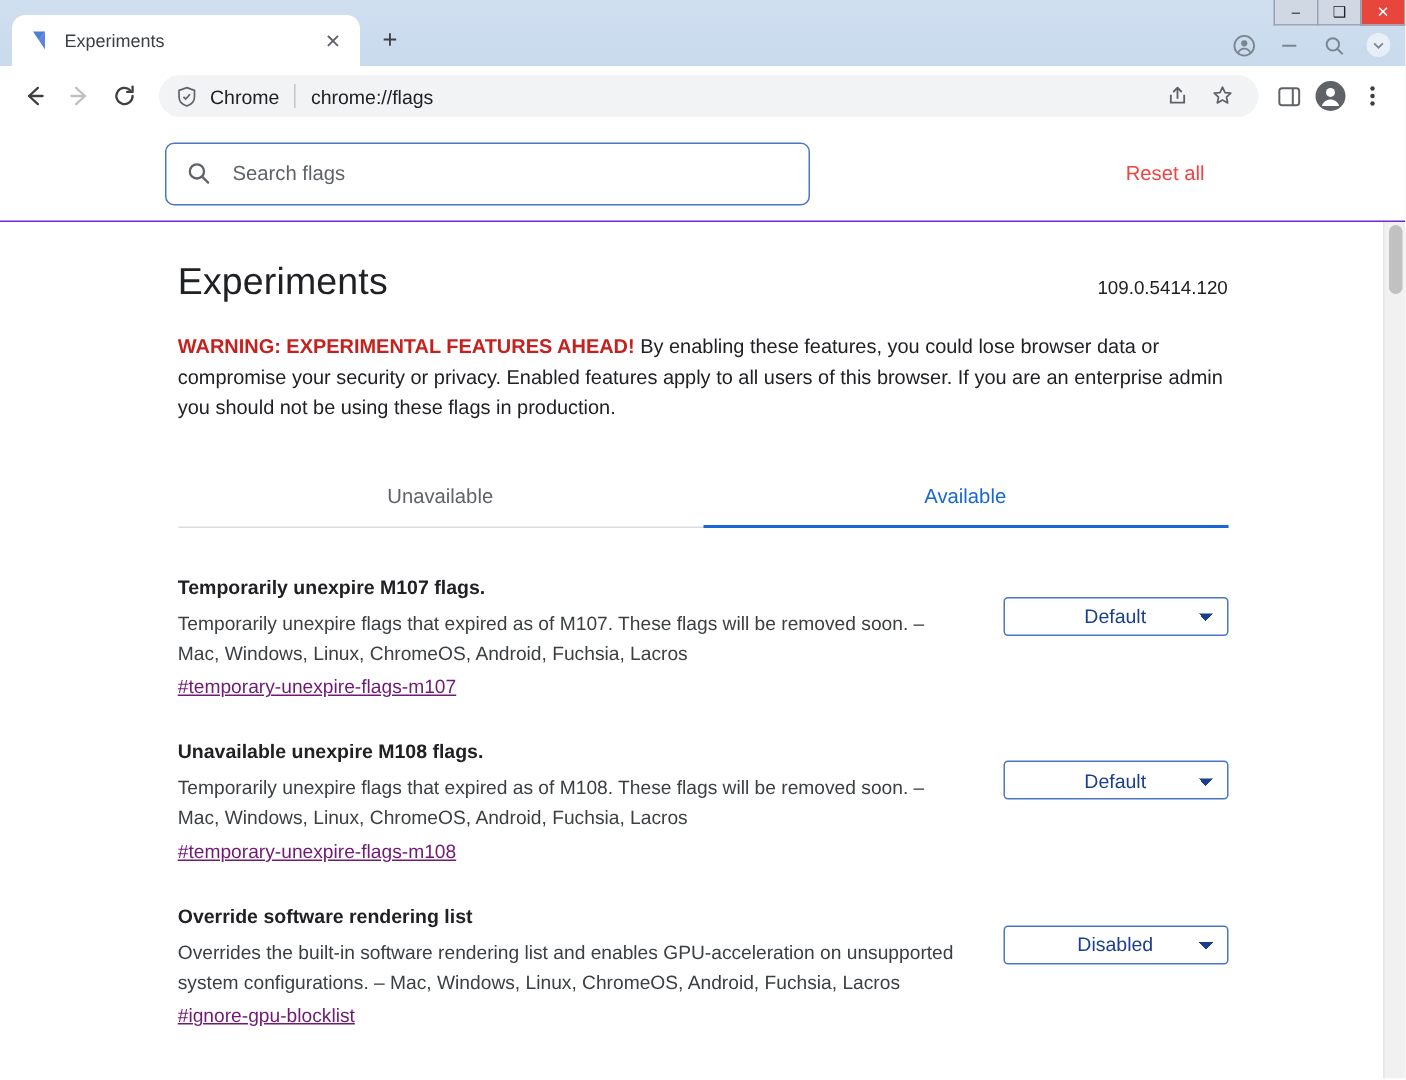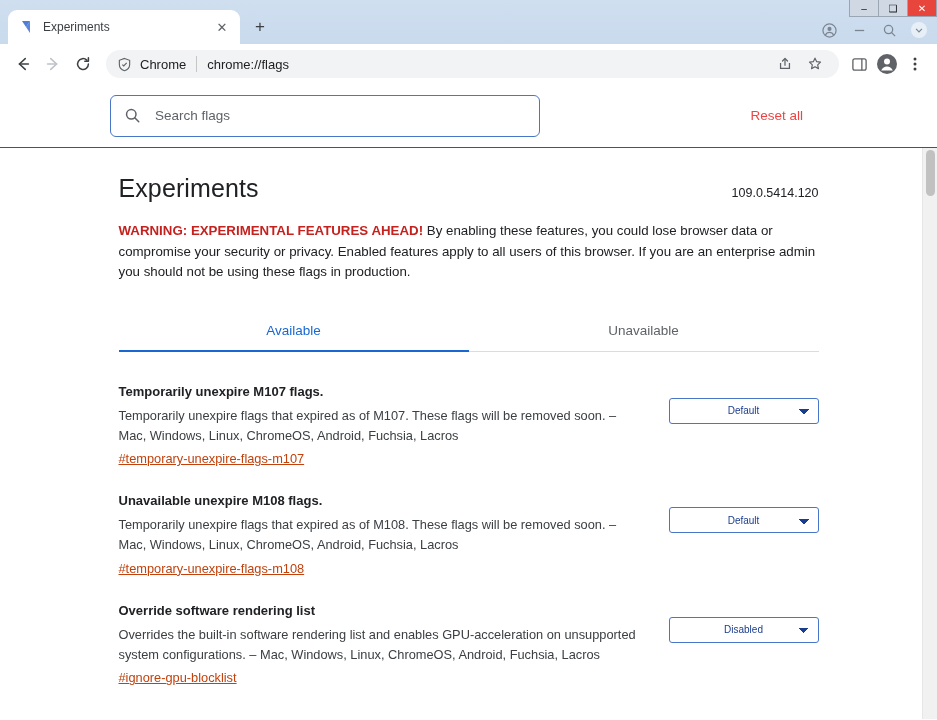--- a/index.html
+++ b/index.html
@@ -358,32 +358,32 @@
     line-height: 1.3;
   }
   .flag-desc {
     font-size: 12.8px;
     color: #3c4043;
     line-height: 1.55;
     margin: 0 0 4px 0;
   }
   .flag-anchor {
     font-size: 12.8px;
-    color: #c2410c;
+    color: #701a75;
     text-decoration: underline;
   }
   .flag-control { flex: 0 0 auto; padding-top: 14px; }
   .flag-select {
     width: 150px;
     height: 26px;
     border: 1px solid #4a76c7;
     border-radius: 3px;
     background: #ffffff;
     color: #1a3d8f;
-    font-size: 10px;
+    font-size: 13px;
     font-family: "Liberation Sans", sans-serif;
     text-align: center;
     text-align-last: center;
     padding: 0 6px;
     box-sizing: border-box;
     -webkit-appearance: none;
     -moz-appearance: none;
     appearance: none;
     background-image:
       linear-gradient(45deg, transparent 50%, #1a3d8f 50%),
@@ -560,22 +560,22 @@
           <h1 class="page-title">Experiments</h1>
           <span class="version">109.0.5414.120</span>
         </div>
 
         <p class="warning-block">
           <span class="warning-lead">WARNING: EXPERIMENTAL FEATURES AHEAD!</span><span> By enabling these features, you could lose browser data or compromise your security or privacy. Enabled features apply to all users of this browser. If you are an enterprise admin you should not be using these flags in production.</span>
         </p>
 
 
         <div class="tabs">
+          <div class="flag-tab">Unavailable</div>
           <div class="flag-tab active">Available</div>
-          <div class="flag-tab">Unavailable</div>
         </div>
 
         <div class="flag-list">
 
           <div class="flag-item">
             <div class="flag-text">
               <p class="flag-name">Temporarily unexpire M107 flags.</p>
               <p class="flag-desc">Temporarily unexpire flags that expired as of M107. These flags will be removed soon. – Mac, Windows, Linux, ChromeOS, Android, Fuchsia, Lacros</p>
               <a class="flag-anchor" href="#">#temporary-unexpire-flags-m107</a>
             </div>

